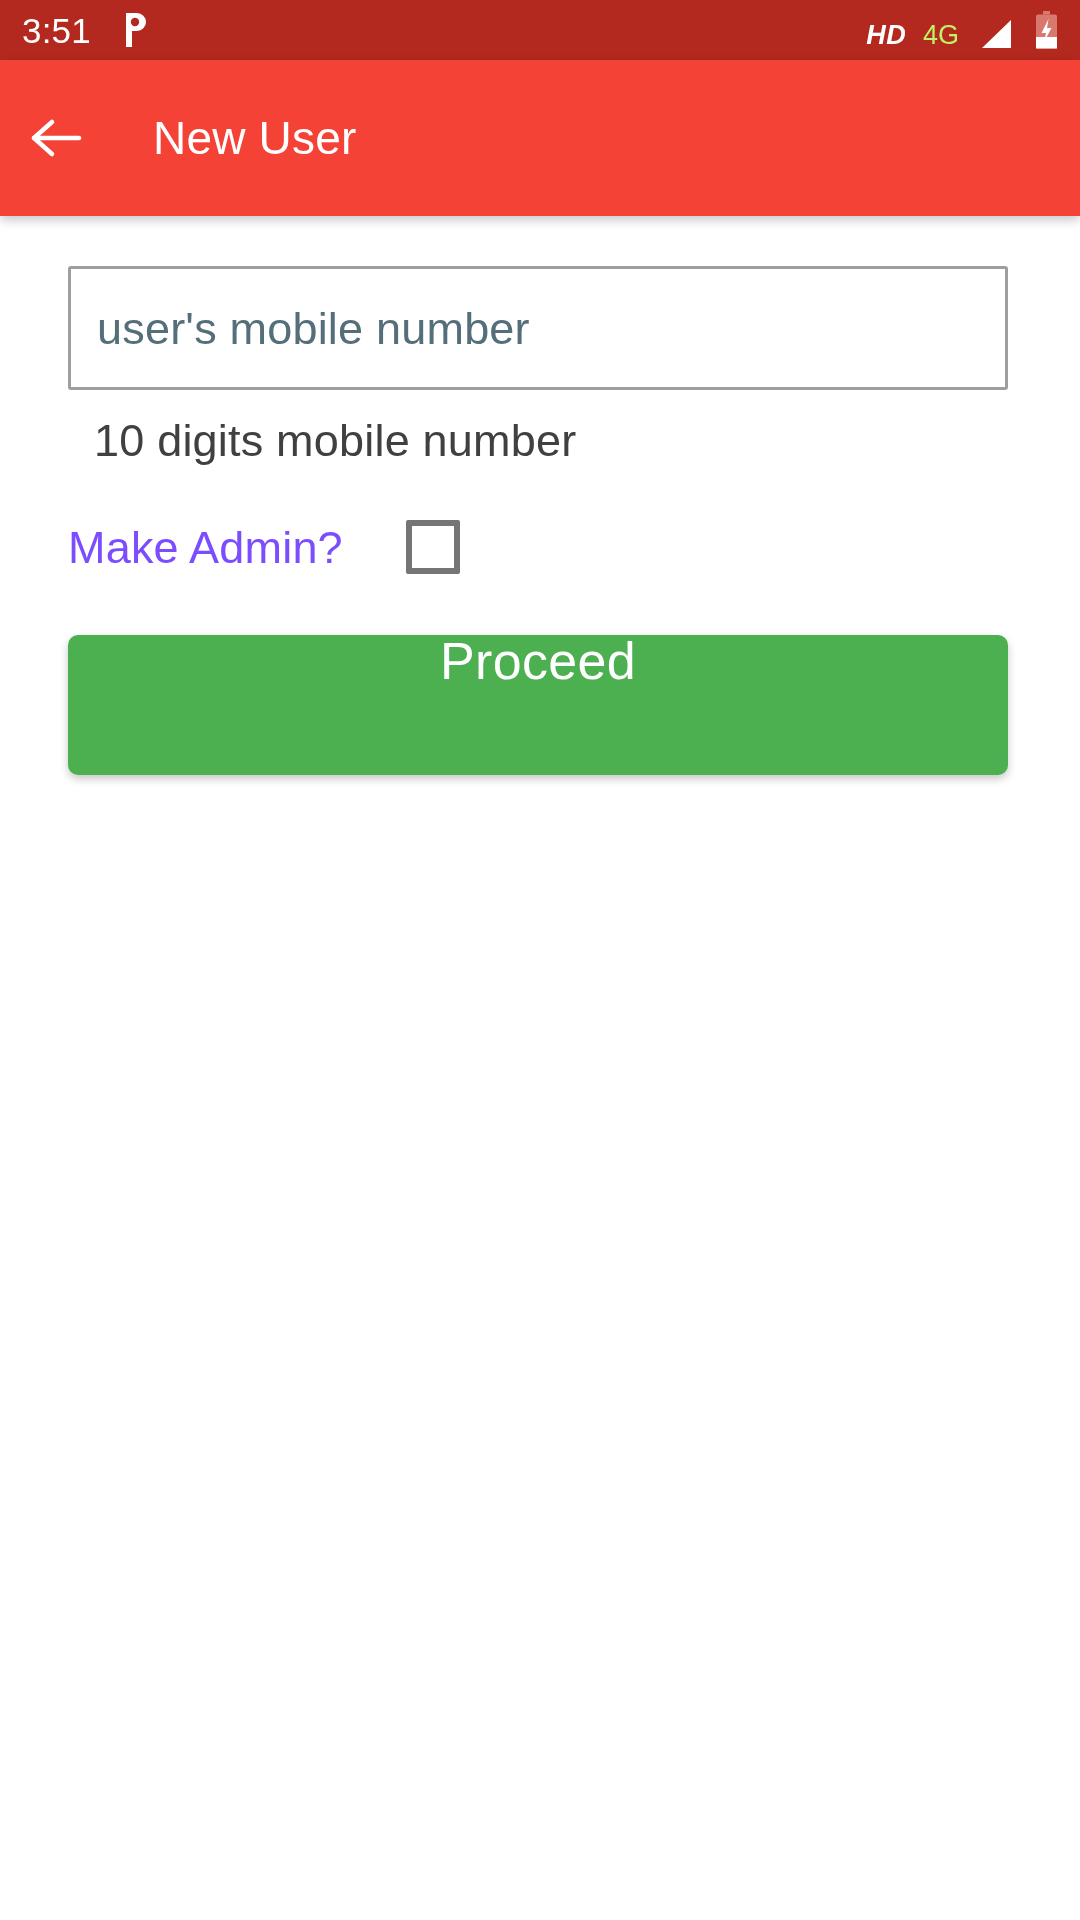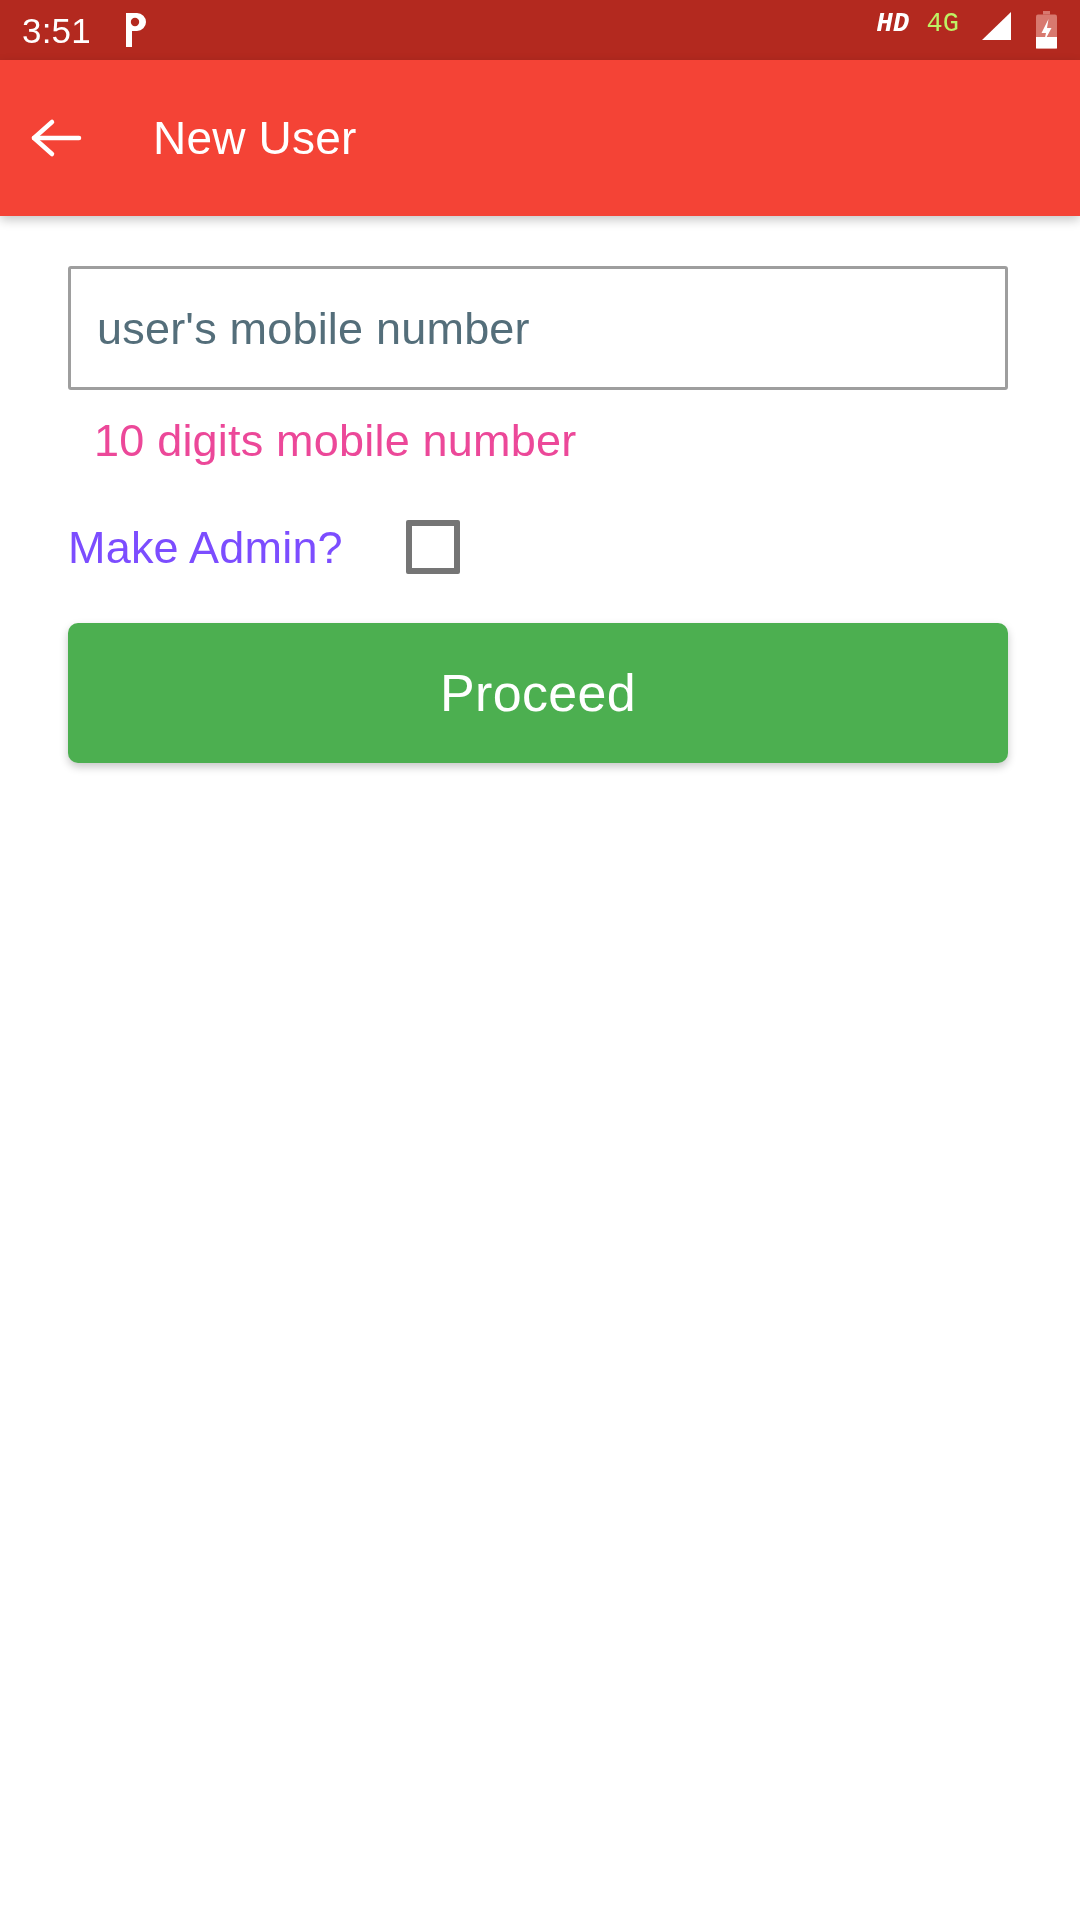--- a/index.html
+++ b/index.html
@@ -51,23 +51,22 @@
   .status-notif-icon {
     width: 30px;
     height: 36px;
     display: block;
   }
 
   .status-spacer { flex: 1 1 auto; }
 
   .status-right {
     display: flex;
-    align-items: flex-start;
+    align-items: flex-end;
     gap: 19px;
-    font-family: Liberation Mono, monospace;
   }
 
   .hd-label {
     color: #ffffff;
     font-size: 27px;
     font-weight: bold;
     font-style: italic;
     letter-spacing: 0.3px;
     line-height: 1;
   }
@@ -154,21 +153,21 @@
     font-weight: 400;
     line-height: 1;
     letter-spacing: 0.2px;
     white-space: nowrap;
   }
 
   .helper-text {
     margin-top: 28px;
     margin-left: 26px;
     font-size: 45px;
-    color: #ec4899;
+    color: #404040;
     font-weight: 400;
     line-height: 1;
     letter-spacing: 0.2px;
     white-space: nowrap;
   }
 
   .admin-row {
     margin-top: 48px;
     display: flex;
     align-items: center;
@@ -190,28 +189,27 @@
     width: 54px;
     height: 54px;
     border: 6px solid #757575;
     background: #ffffff;
     border-radius: 2px;
     cursor: pointer;
     flex: 0 0 auto;
   }
 
   .proceed-button {
-    margin-top: 40px;
+    margin-top: 52px;
     width: 940px;
     height: 140px;
     background: #4caf50;
     border: none;
     border-radius: 10px;
     display: flex;
-    align-items: center;
     justify-content: center;
     cursor: pointer;
     box-shadow: 0 4px 8px rgba(0,0,0,0.22);
   }
 
   .proceed-label {
     color: #ffffff;
     font-size: 52px;
     font-weight: 400;
     line-height: 1;

